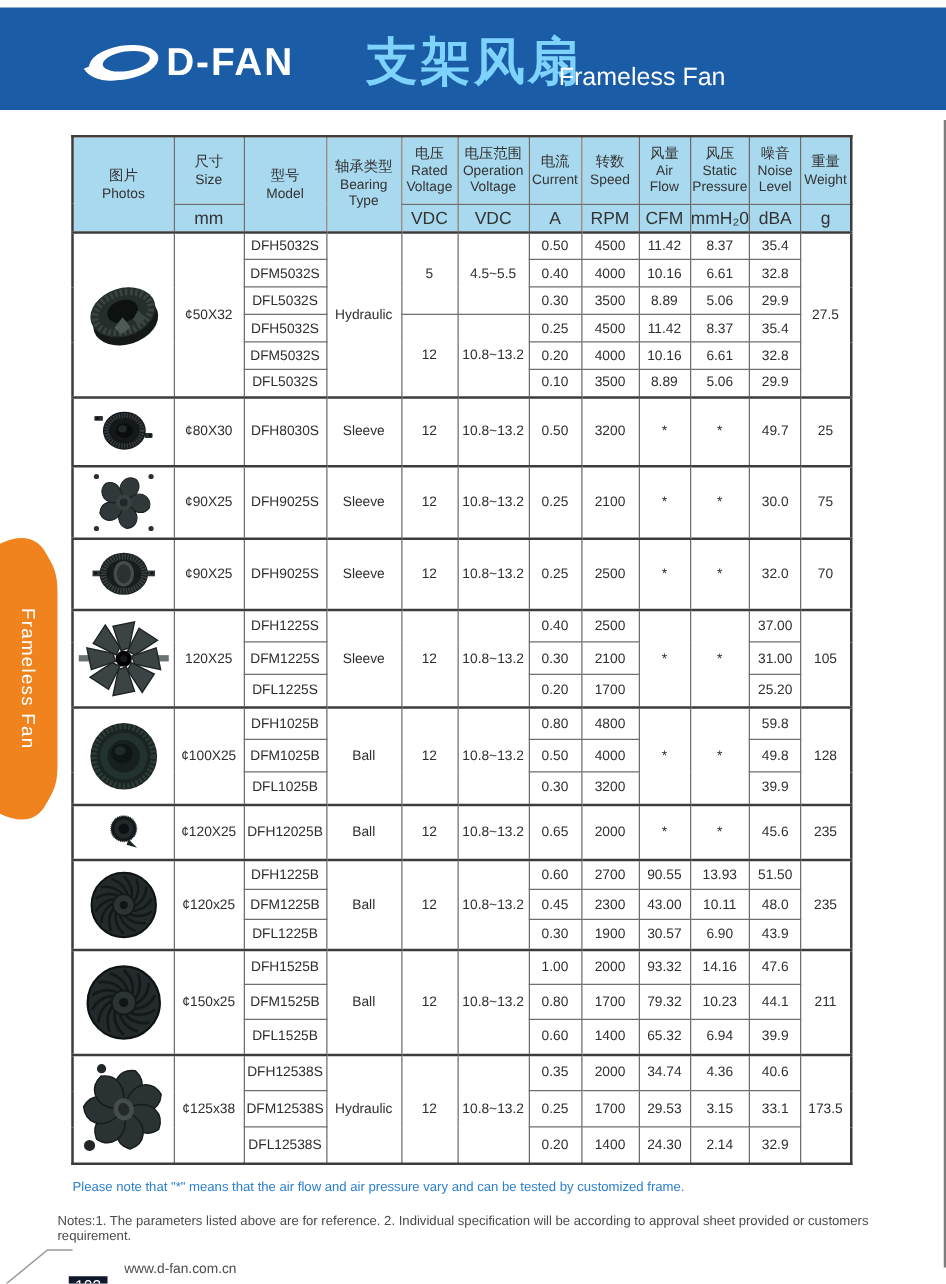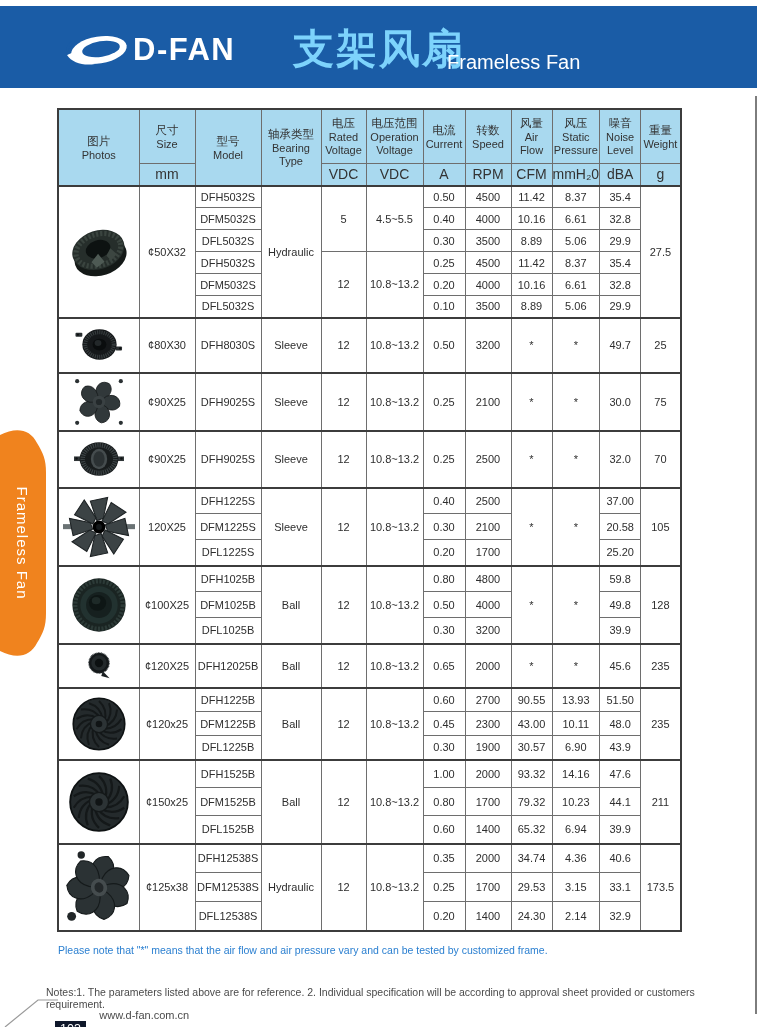--- a/index.html
+++ b/index.html
@@ -35,21 +35,21 @@
   .zh{font-size:11.5px;line-height:1.3;}
   .en{white-space:pre-line;font-size:11px;line-height:1.12;}
   th.unit{height:21px;font-size:14px;}
   tbody td{background:#fff;}
   tr.group-start td{border-top:2px solid #3c3c3c;}
   td.photo{background:#fff;}
   td.photo svg{display:block;margin:2px auto;}
 
   
   .note-blue{position:absolute;left:58px;top:944px;color:var(--noteblue);font-size:10.5px;}
-  .notes{position:absolute;left:46px;top:971px;color:#4a4a4a;font-size:10.5px;width:700px;margin-top:15px;}
+  .notes{position:absolute;left:46px;top:971px;color:#4a4a4a;font-size:10.5px;width:700px;}
   .footer{position:absolute;left:55px;top:992px;height:18px;}
   .pagenum{display:inline-block;background:#0f172a;color:#fff;font-size:12.5px;font-weight:normal;
     padding:1px 5px 2px 5px;vertical-align:middle;margin-top:29px;}
   .website{margin-left:9px;font-size:11px;color:#4a4a4a;vertical-align:middle;}
   .edge-right{position:absolute;right:0px;top:96px;width:2px;height:918px;background:#7d7d7d;}
   .corner-line{position:absolute;left:0;top:992px;width:62px;height:36px;}
 </style>
 </head>
 <body>
 
@@ -358,21 +358,21 @@
             <td>2500</td>
             <td rowspan="3">*</td>
             <td rowspan="3">*</td>
             <td>37.00</td>
             <td rowspan="3">105</td>
           </tr>
           <tr style="height: 26px;">
             <td>DFM1225S</td>
             <td>0.30</td>
             <td>2100</td>
-            <td>20.58</td>
+            <td>31.00</td>
           </tr>
           <tr style="height: 26px;">
             <td>DFL1225S</td>
             <td>0.20</td>
             <td>1700</td>
             <td>25.20</td>
           </tr>
           <tr class="group-start" style="height: 26px;">
             <td class="photo" rowspan="3">
               <svg viewBox="0 0 100 100" width="74" height="72" preserveAspectRatio="xMidYMid meet">

